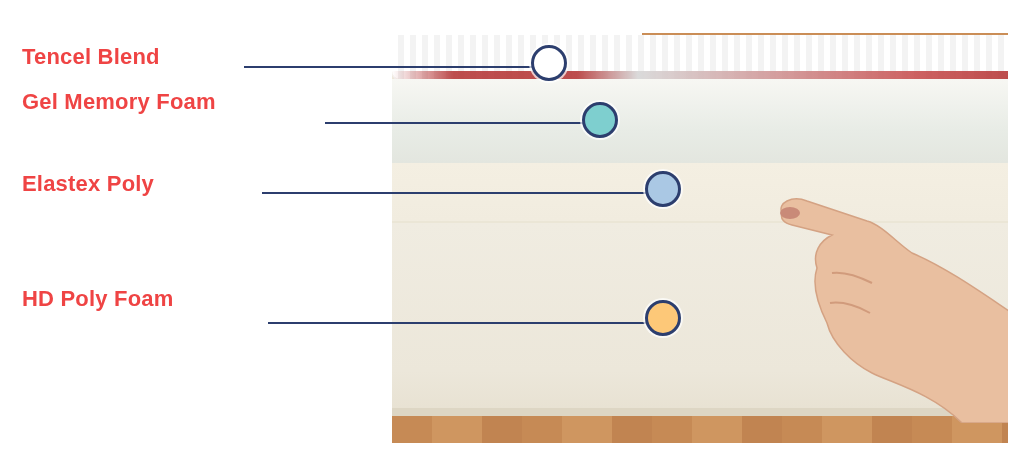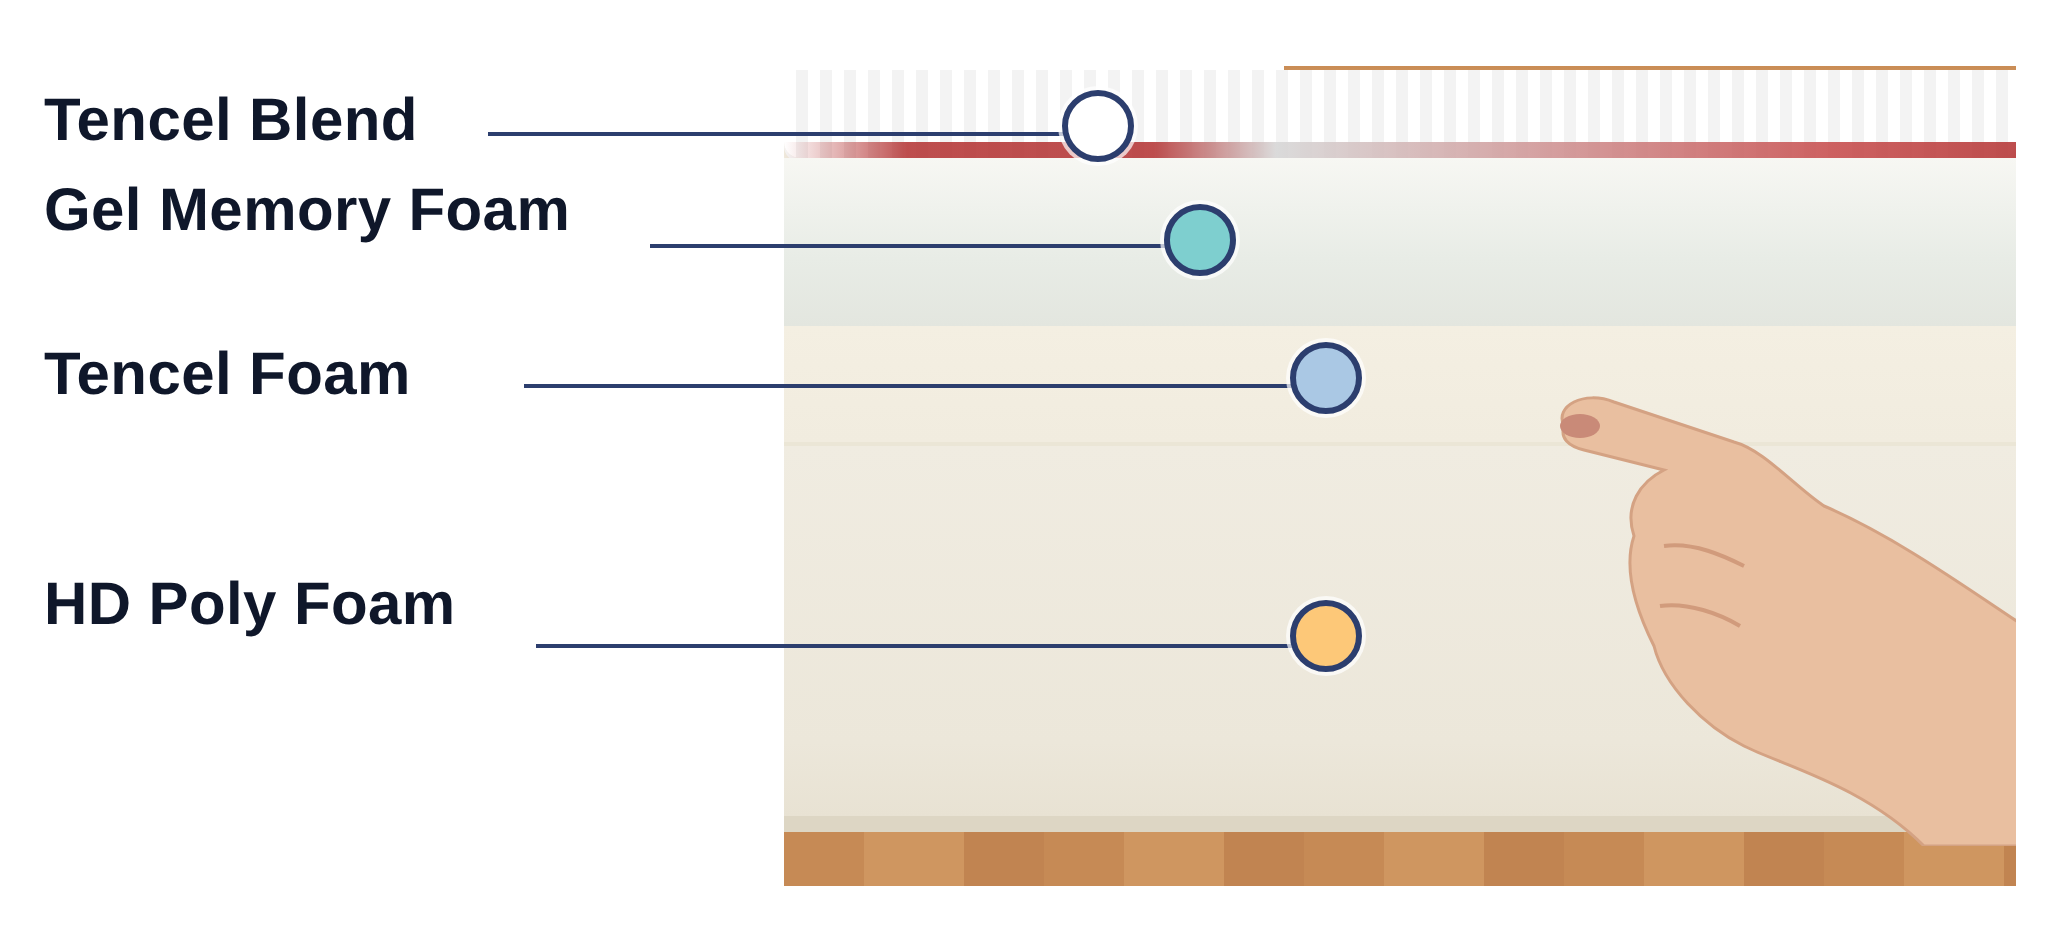--- a/index.html
+++ b/index.html
@@ -47,22 +47,22 @@
       top: 375px; height: 8px; background: #ddd6c4;
     }
     .woodbottom {
       top: 383px; height: 27px;
       background: repeating-linear-gradient(90deg, #c68a55 0 40px, #cf9660 40px 90px, #c18451 90px 130px);
     }
     .hand {
       position: absolute; left: 380px; top: 150px; width: 260px; height: 240px;
     }
     .label {
-      position: absolute; left: 22px; color: #0f172a;
-      font-weight: bold; font-size: 30px; letter-spacing: 0.2px;
+      position: absolute; left: 22px; color: #ef4444;
+      font-weight: bold; font-size: 22px; letter-spacing: 0.2px;
       white-space: nowrap;
     }
     .leader {
       position: absolute; height: 2px; background: #2c3e6e;
     }
     .marker {
       position: absolute; width: 36px; height: 36px; border-radius: 50%;
       border: 3px solid #2c3e6e; box-sizing: border-box;
       box-shadow: 0 0 0 2px rgba(255,255,255,0.7);
     }
@@ -94,21 +94,21 @@
   <div class="marker" style="left:531px; top:45px; background:#ffffff;"></div>
 </div>
 
 <div>
   <div class="label" style="top:89px;text-align:right;">Gel Memory Foam</div>
   <div class="leader" style="left:325px; top:122px; width:260px;"></div>
   <div class="marker" style="left:582px; top:102px; background:#7ecfcf;"></div>
 </div>
 
 <div>
-  <div class="label" style="top:171px;">Tencel Foam</div>
+  <div class="label" style="top:171px;">Elastex Poly</div>
   <div class="leader" style="left:262px; top:192px; width:386px;"></div>
   <div class="marker" style="left:645px; top:171px; background:#aac8e4;"></div>
 </div>
 
 <div>
   <div class="label" style="top:286px;">HD Poly Foam</div>
   <div class="leader" style="left:268px; top:322px; width:380px;"></div>
   <div class="marker" style="left:645px; top:300px; background:#fdc878;"></div>
 </div>
 

